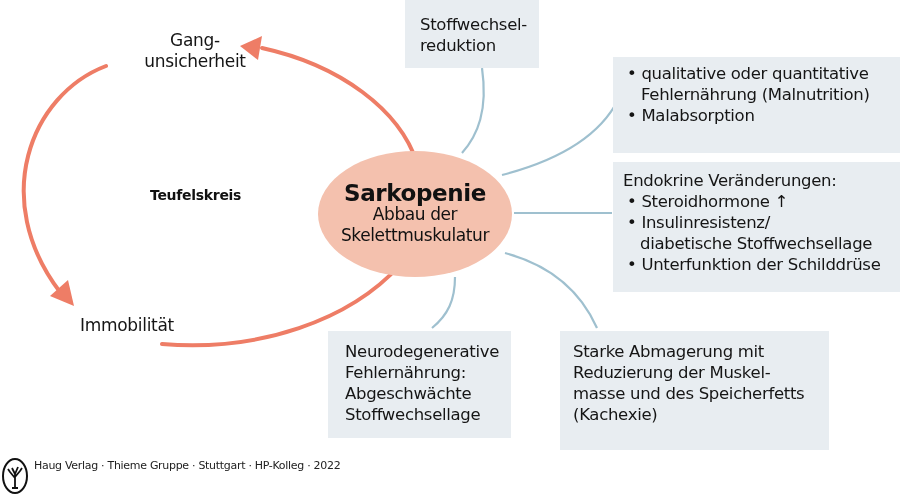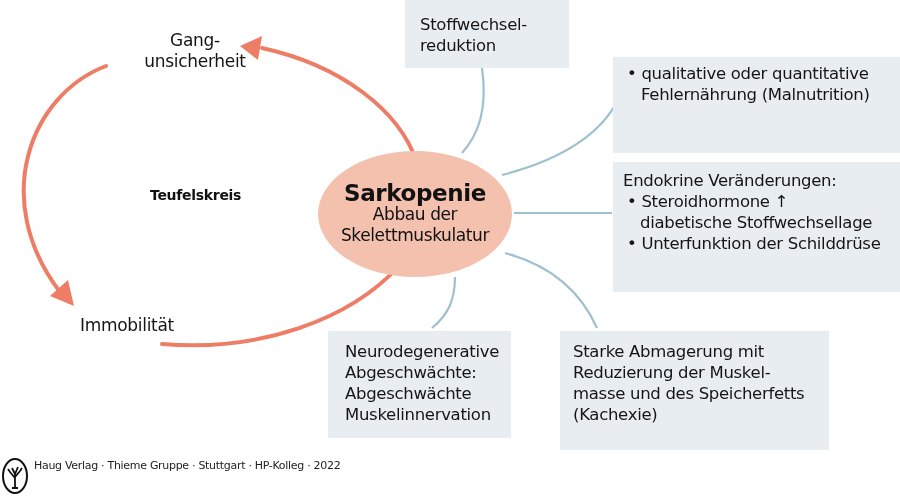--- a/index.html
+++ b/index.html
@@ -55,42 +55,44 @@
   <div class="s">Skelettmuskulatur</div>
 </div>
 
 <div class="label" style="left:140px; top:30px; width:110px;">
   <div>Gang-</div>
   <div>unsicherheit</div>
 </div>
 <div class="teufel">Teufelskreis</div>
 <div class="label" style="left:80px; top:315px;">Immobilität</div>
 
-<div class="box" style="left:405px; top:0px; width:164px; height:68px; padding:14px 0 0 15px;">
+<div class="box" style="left:405px; top:0px; width:134px; height:68px; padding:14px 0 0 15px;">
   <span class="line">Stoffwechsel-</span>
   <span class="line">reduktion</span>
 </div>
 
 <div class="box" style="left:613px; top:57px; width:287px; height:96px; padding:6px 0 0 14px;">
   <span class="bul"><span>qualitative oder quantitative</span></span>
   <span class="cont">Fehlernährung (Malnutrition)</span>
+  <span class="bul"><span>Malabsorption</span></span>
 </div>
 
 <div class="box" style="left:613px; top:162px; width:287px; height:130px; padding:8px 0 0 10px;">
   <span class="line">Endokrine Veränderungen:</span>
   <span class="bul" style="padding-left:18px;"><span>Steroidhormone ↑</span></span>
+  <span class="bul" style="padding-left:18px;"><span>Insulinresistenz/</span></span>
   <span class="cont" style="padding-left:17px;">diabetische Stoffwechsellage</span>
   <span class="bul" style="padding-left:18px;"><span>Unterfunktion der Schilddrüse</span></span>
 </div>
 
 <div class="box" style="left:328px; top:331px; width:183px; height:107px; padding:10px 0 0 17px;">
   <span class="line">Neurodegenerative</span>
-  <span class="line">Abgeschwächte:</span>
+  <span class="line">Fehlernährung:</span>
   <span class="line">Abgeschwächte</span>
-  <span class="line">Muskelinnervation</span>
+  <span class="line">Stoffwechsellage</span>
 </div>
 
 <div class="box" style="left:560px; top:331px; width:269px; height:119px; padding:10px 0 0 13px;">
   <span class="line">Starke Abmagerung mit</span>
   <span class="line">Reduzierung der Muskel-</span>
   <span class="line">masse und des Speicherfetts</span>
   <span class="line">(Kachexie)</span>
 </div>
 
 <div class="logo">

